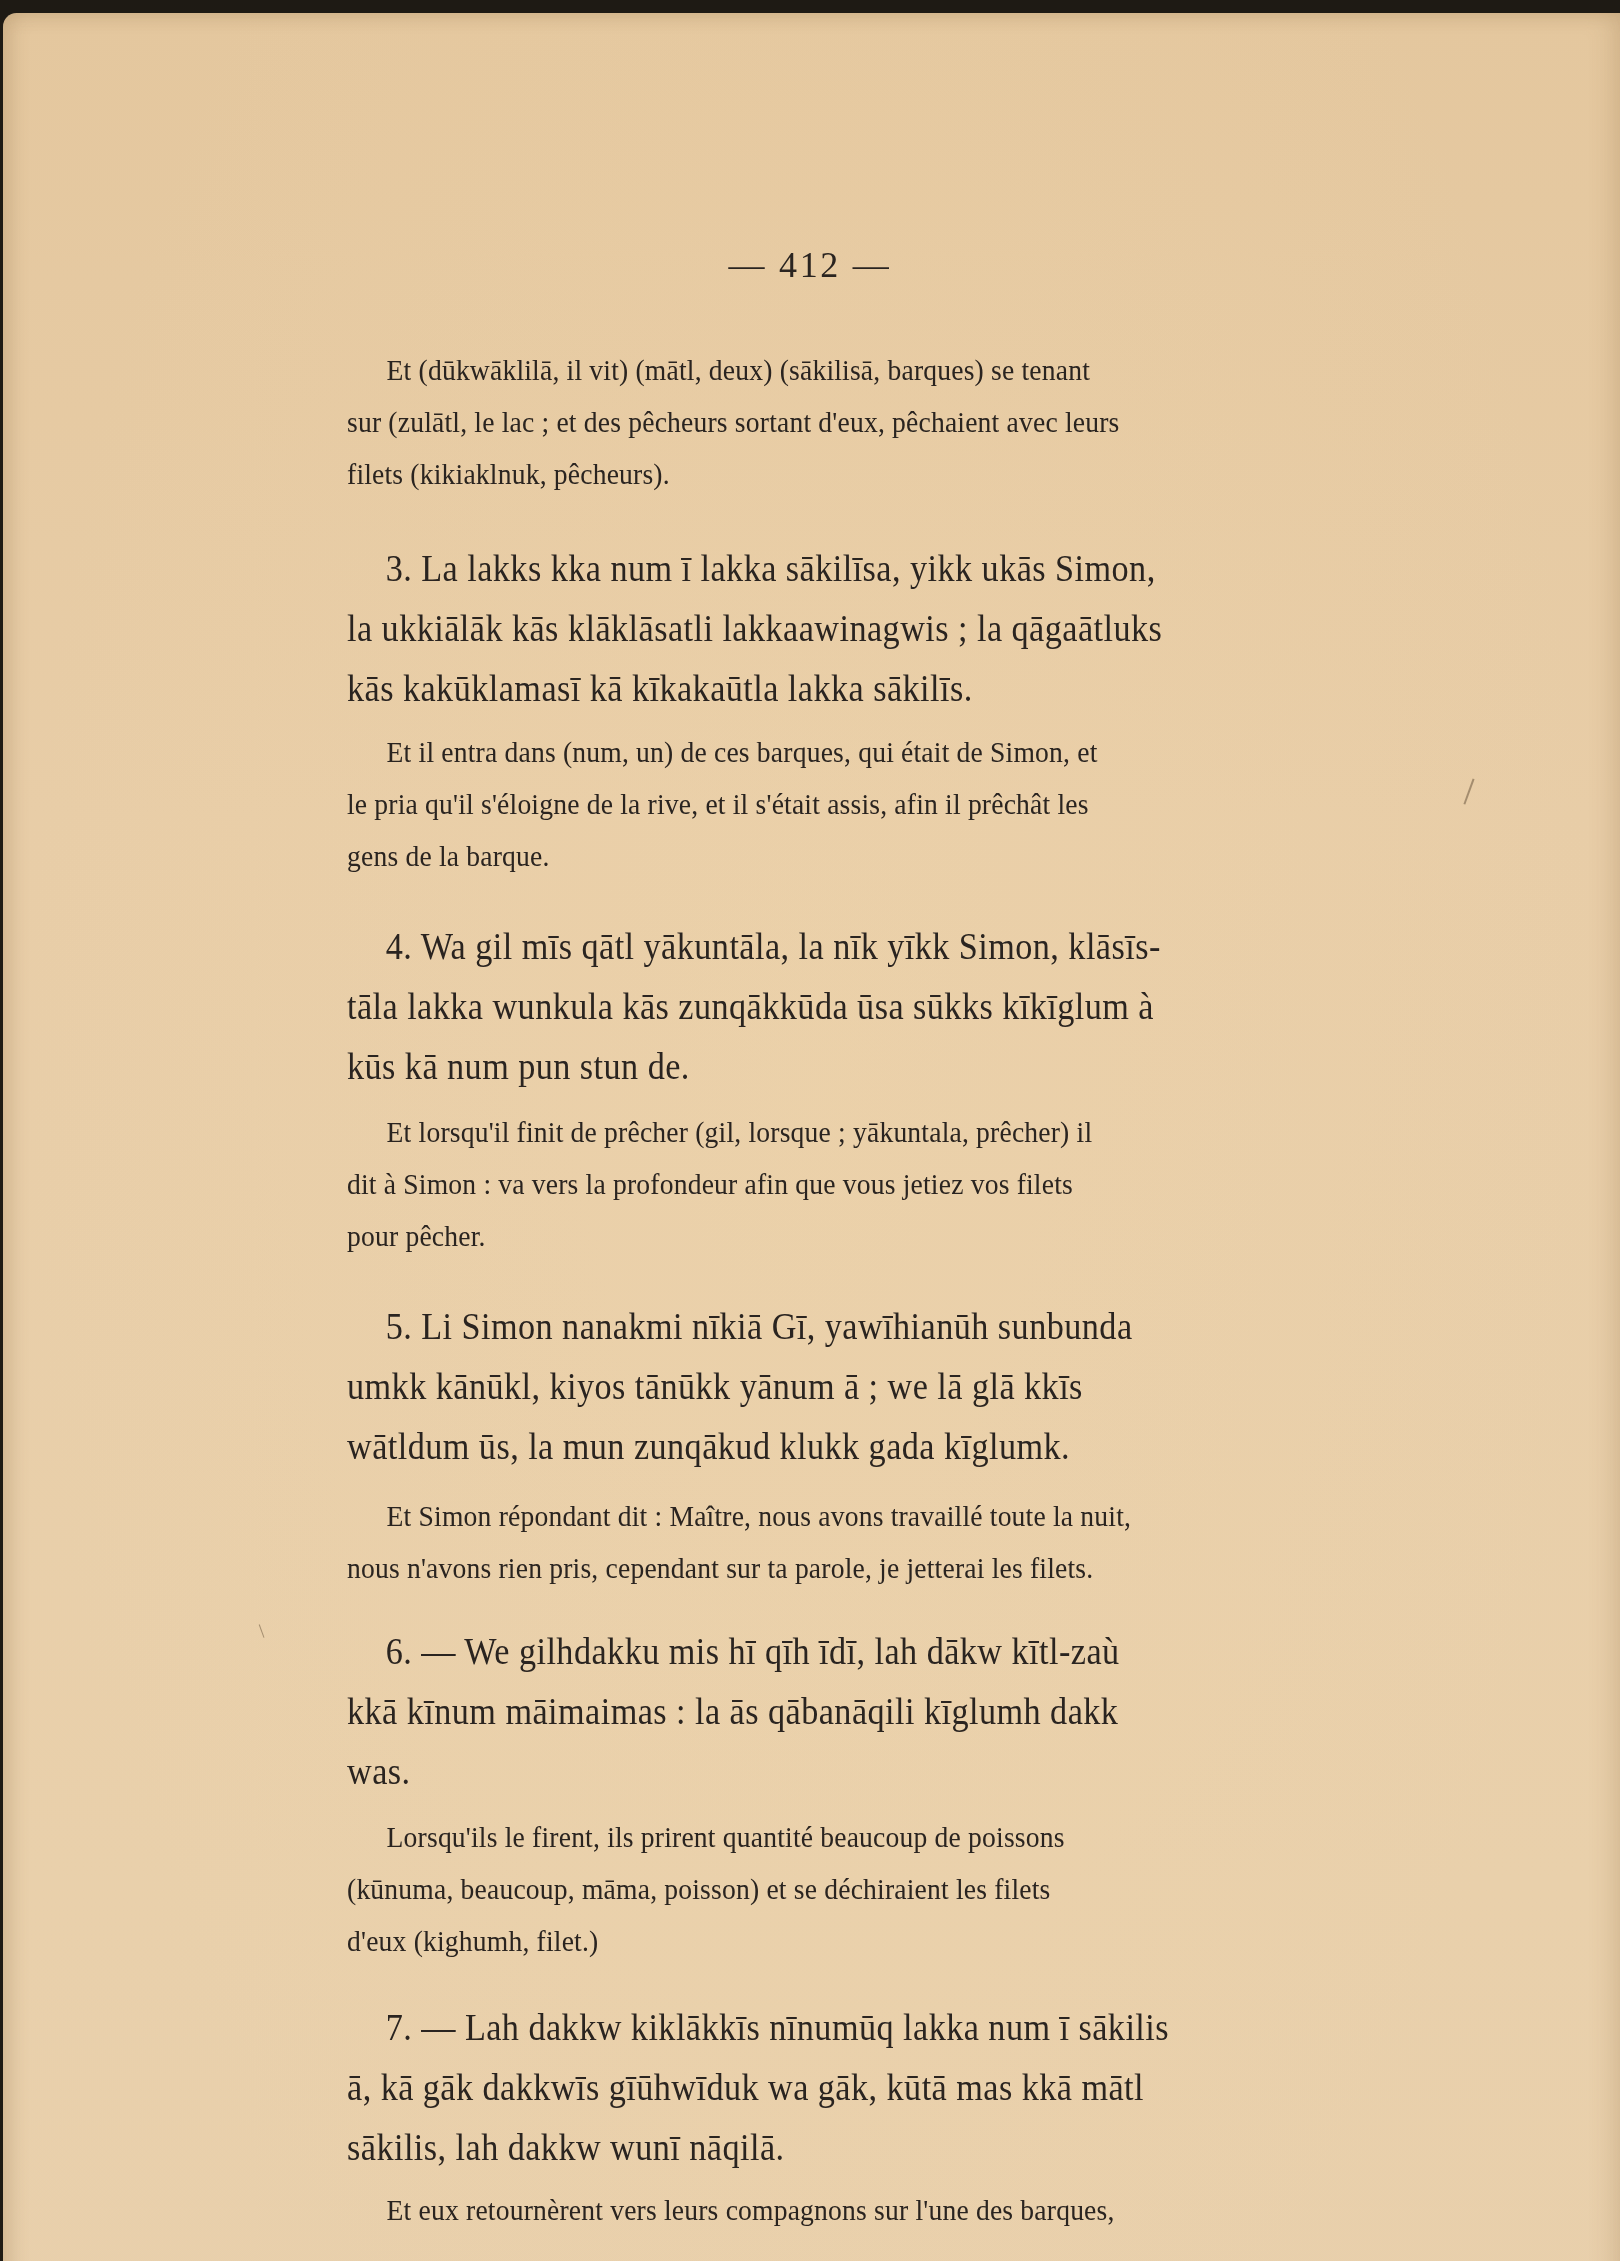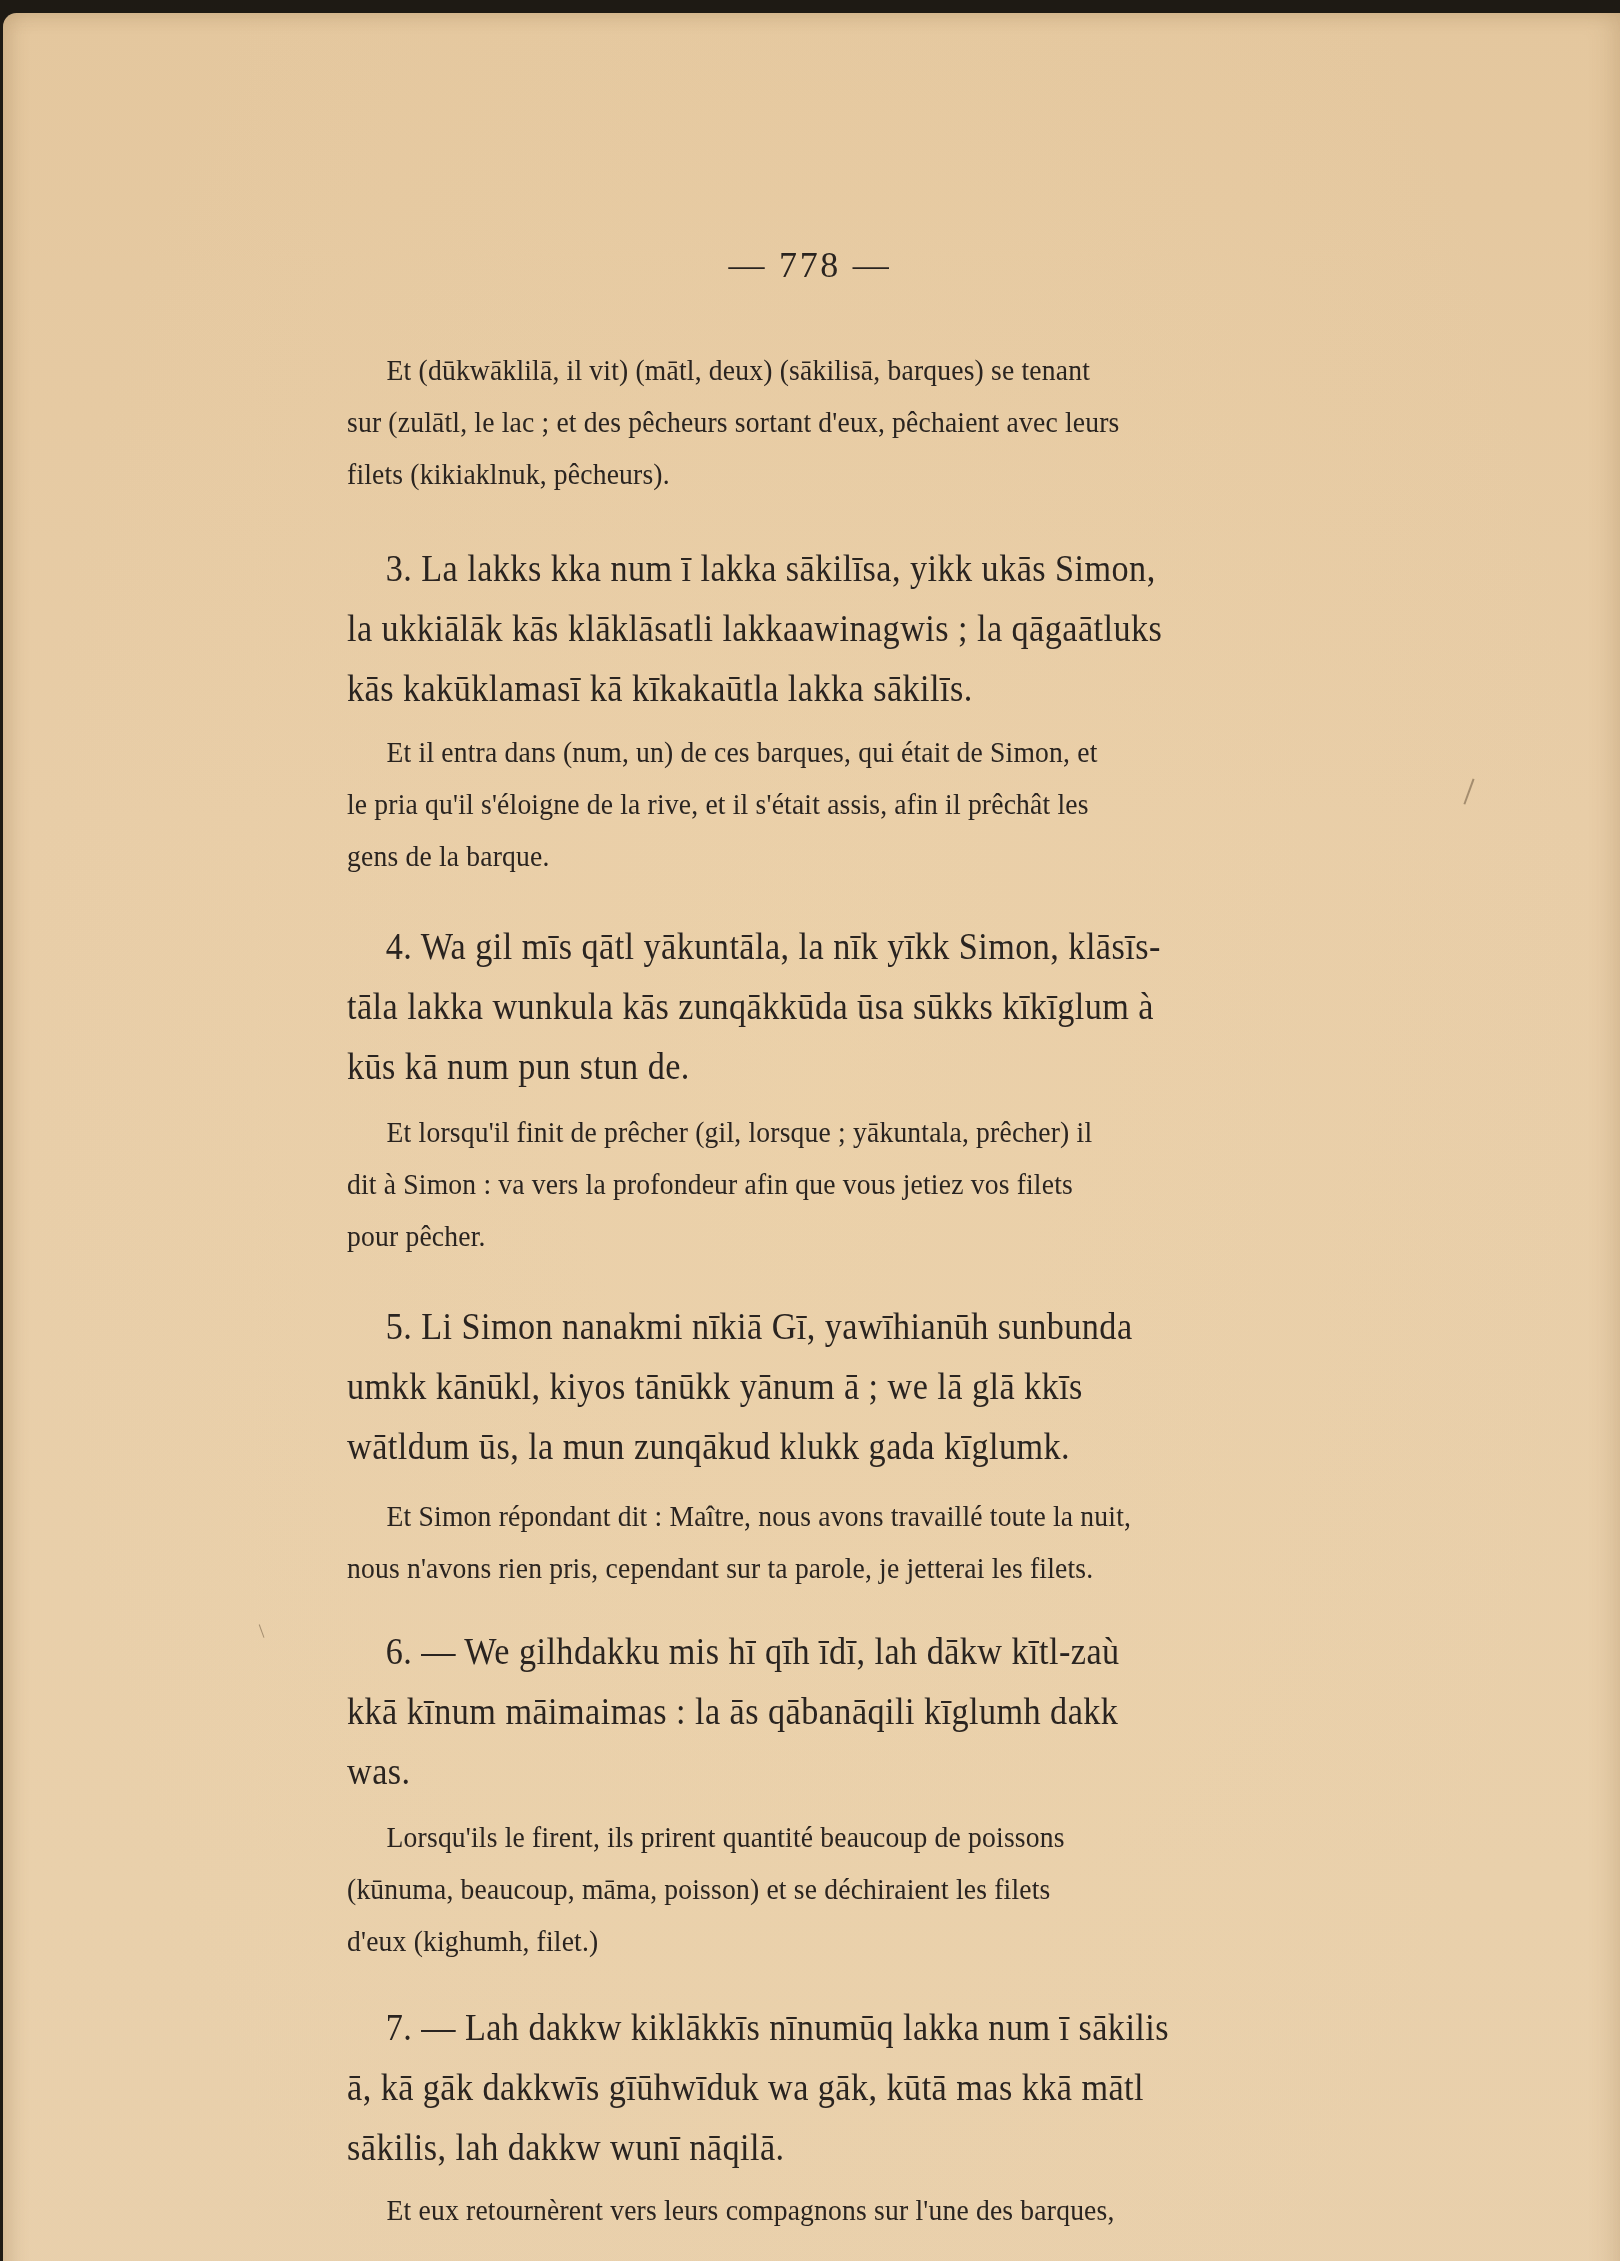--- a/index.html
+++ b/index.html
@@ -67,21 +67,21 @@
     position: absolute;
     background: #6b5840;
     opacity: 0.55;
   }
 </style>
 </head>
 <body>
 
 <div class="page"></div>
 
-<div class="page-number">— 778 —</div>
+<div class="page-number">— 412 —</div>
 
 <div class="text-block gloss" style="top:344px;">
   <span class="line indent">Et (dūkwāklilā, il vit) (mātl, deux) (sākilisā, barques) se tenant</span>
   <span class="line">sur (zulātl, le lac ; et des pêcheurs sortant d'eux, pêchaient avec leurs</span>
   <span class="line">filets (kikiaklnuk, pêcheurs).</span>
 </div>
 
 <div class="text-block verse" style="top:538px;">
   <span class="line indent">3. La lakks kka num ī lakka sākilīsa, yikk ukās Simon,</span>
   <span class="line">la ukkiālāk kās klāklāsatli lakkaawinagwis ; la qāgaātluks</span>

